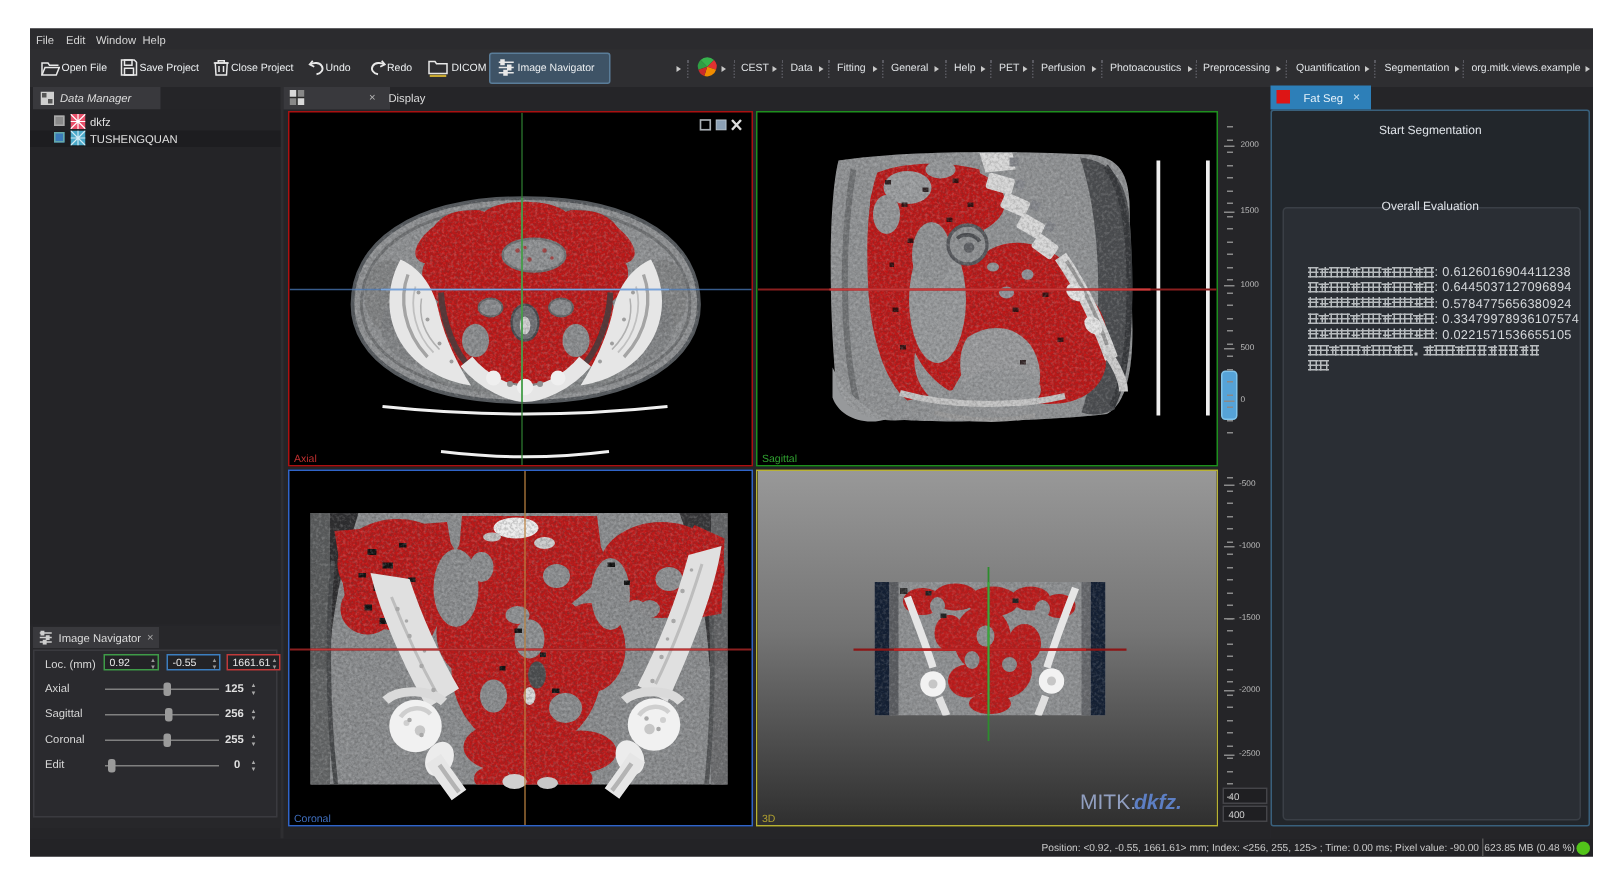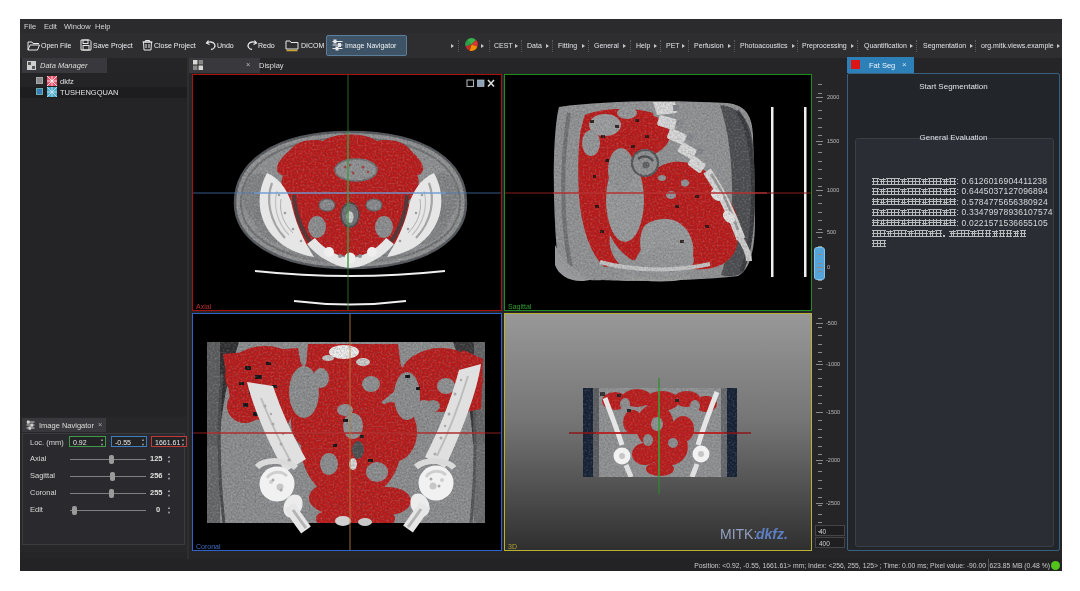--- a/index.html
+++ b/index.html
@@ -739,21 +739,21 @@
     <div class="rlab" style="left: 806px; top: 342px;">-1000</div>
     <div class="rtick" style="left: 796px; top: 393px; width: 7px;"></div>
     <div class="rlab" style="left: 806px; top: 390px;">-1500</div>
     <div class="rtick" style="left: 796px; top: 441px; width: 7px;"></div>
     <div class="rlab" style="left: 806px; top: 438px;">-2000</div>
     <div class="rtick" style="left: 796px; top: 484px; width: 7px;"></div>
     <div class="rlab" style="left: 806px; top: 481px;">-2500</div>
   <div id="rightpanel">
     <div id="fsbody">
       <div class="gtitle" style="top:8px;">Start Segmentation</div>
-      <div class="gtitle" style="top:59px;">General Evaluation</div>
+      <div class="gtitle" style="top:59px;">Overall Evaluation</div>
       <div class="group" style="top:64px; height:409px;">
         <div id="cnres"><span class="cjk"></span><span class="cjk cjk2"></span><span class="cjk"></span><span class="cjk"></span><span class="cjk cjk2"></span><span class="cjk"></span><span class="cjk"></span><span class="cjk cjk2"></span><span class="cjk"></span><span class="cjk"></span><span class="cjk cjk2"></span><span class="cjk"></span><span class="num">: 0.6126016904411238</span><br><span class="cjk"></span><span class="cjk cjk2"></span><span class="cjk"></span><span class="cjk"></span><span class="cjk cjk2"></span><span class="cjk"></span><span class="cjk"></span><span class="cjk cjk2"></span><span class="cjk"></span><span class="cjk"></span><span class="cjk cjk2"></span><span class="cjk"></span><span class="num">: 0.6445037127096894</span><br><span class="cjk"></span><span class="cjk cjk2"></span><span class="cjk"></span><span class="cjk"></span><span class="cjk cjk2"></span><span class="cjk"></span><span class="cjk"></span><span class="cjk cjk2"></span><span class="cjk"></span><span class="cjk"></span><span class="cjk cjk2"></span><span class="cjk"></span><span class="num">: 0.5784775656380924</span><br><span class="cjk"></span><span class="cjk cjk2"></span><span class="cjk"></span><span class="cjk"></span><span class="cjk cjk2"></span><span class="cjk"></span><span class="cjk"></span><span class="cjk cjk2"></span><span class="cjk"></span><span class="cjk"></span><span class="cjk cjk2"></span><span class="cjk"></span><span class="num">: 0.33479978936107574</span><br><span class="cjk"></span><span class="cjk cjk2"></span><span class="cjk"></span><span class="cjk"></span><span class="cjk cjk2"></span><span class="cjk"></span><span class="cjk"></span><span class="cjk cjk2"></span><span class="cjk"></span><span class="cjk"></span><span class="cjk cjk2"></span><span class="cjk"></span><span class="num">: 0.0221571536655105</span><br><span class="cjk"></span><span class="cjk"></span><span class="cjk cjk2"></span><span class="cjk"></span><span class="cjk"></span><span class="cjk cjk2"></span><span class="cjk"></span><span class="cjk"></span><span class="cjk cjk2"></span><span class="cjk"></span><span class="cjk cjkc"></span><span class="cjk cjk2"></span><span class="cjk"></span><span class="cjk"></span><span class="cjk cjk2"></span><span class="cjk"></span><span class="cjk"></span><span class="cjk cjk2"></span><span class="cjk"></span><span class="cjk"></span><span class="cjk cjk2"></span><span class="cjk"></span><br><span class="cjk"></span><span class="cjk"></span></div>
       </div>
     </div>
     <div id="fstab">
       <span style="position:absolute;left:4px;top:3px;width:9px;height:9px;background:#dd1515;"></span>
       <span style="position:absolute;left:22px;top:3.5px;color:#eaf4fb;font-size:7.5px;">Fat Seg</span>
       <span style="position:absolute;left:55px;top:3px;color:#cfe6f5;font-size:8px;">×</span>
     </div>
   </div>

